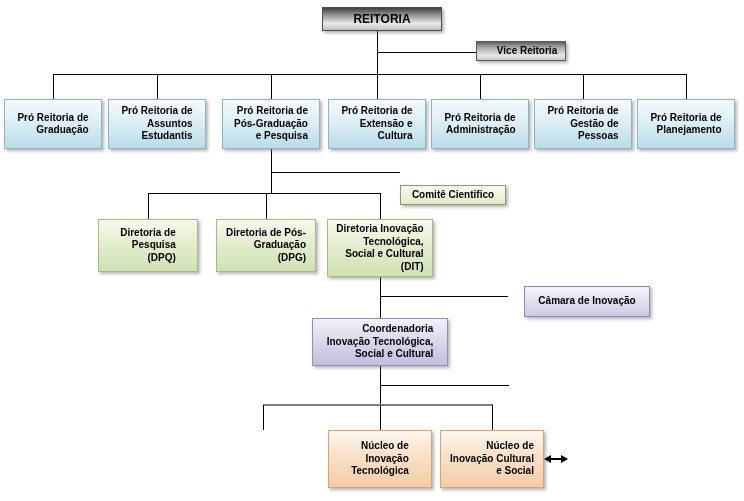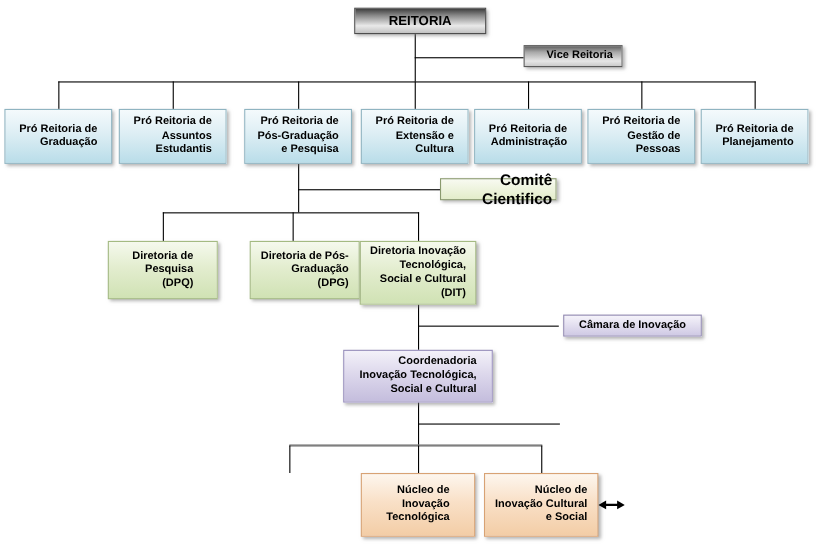--- a/index.html
+++ b/index.html
@@ -24,21 +24,21 @@
   .blue{
     background:linear-gradient(180deg,#f4fafc 0%,#ddeef4 45%,#b9dde9 100%);
     border:1px solid #8fb4c1;font-size:10px;
   }
   .green{
     background:linear-gradient(180deg,#f5f9ed 0%,#e3edcf 45%,#d0e2b4 100%);
     border:1px solid #a4ba82;font-size:10px;
   }
   .green-sm{
     background:linear-gradient(180deg,#f8faf1 0%,#e3edca 100%);
-    border:1px solid #8a9a6e;font-size:14px;
+    border:1px solid #8a9a6e;font-size:10px;margin-top:23px;
   }
   .purple{
     background:linear-gradient(180deg,#f3f1f9 0%,#ddd8ec 45%,#c4bddd 100%);
     border:1px solid #968dbb;font-size:10px;
   }
   .purple-sm{
     background:linear-gradient(180deg,#f5f3fa 0%,#cfc9e4 100%);
     border:1px solid #8f87b0;font-size:10px;
   }
   .orange{
@@ -109,29 +109,29 @@
 Gestão de
 Pessoas</div>
   <div class="node blue" style="left:637px;top:99px;width:98px;height:50px;">Pró Reitoria de
 Planejamento</div>
 
   <div class="node green-sm" style="left:400px;top:162px;width:106px;height:20px;">Comitê Cientifico</div>
 
   <div class="node green" style="left:98px;top:219px;width:100px;height:53px;">Diretoria de
 Pesquisa
 (DPQ)</div>
-  <div class="node green" style="left:227px;top:219px;width:100px;height:53px;">Diretoria de Pós-
+  <div class="node green" style="left:216px;top:219px;width:100px;height:53px;">Diretoria de Pós-
 Graduação
 (DPG)</div>
   <div class="node green" style="left:327px;top:219px;width:106px;height:58px;">Diretoria Inovação
 Tecnológica,
 Social e Cultural
 (DIT)</div>
 
-  <div class="node purple-sm" style="left:512px;top:286px;width:126px;height:20px;">Câmara de Inovação</div>
+  <div class="node purple-sm" style="left:524px;top:286px;width:126px;height:31px;">Câmara de Inovação</div>
 
   <div class="node purple" style="left:312px;top:318px;width:136px;height:48px;">Coordenadoria
 Inovação Tecnológica,
 Social e Cultural</div>
 
 
   <div class="node orange" style="left:328px;top:430px;width:104px;height:58px;">Núcleo de
 Inovação
 Tecnológica</div>
   <div class="node orange" style="left:440px;top:430px;width:104px;height:58px;">Núcleo de

